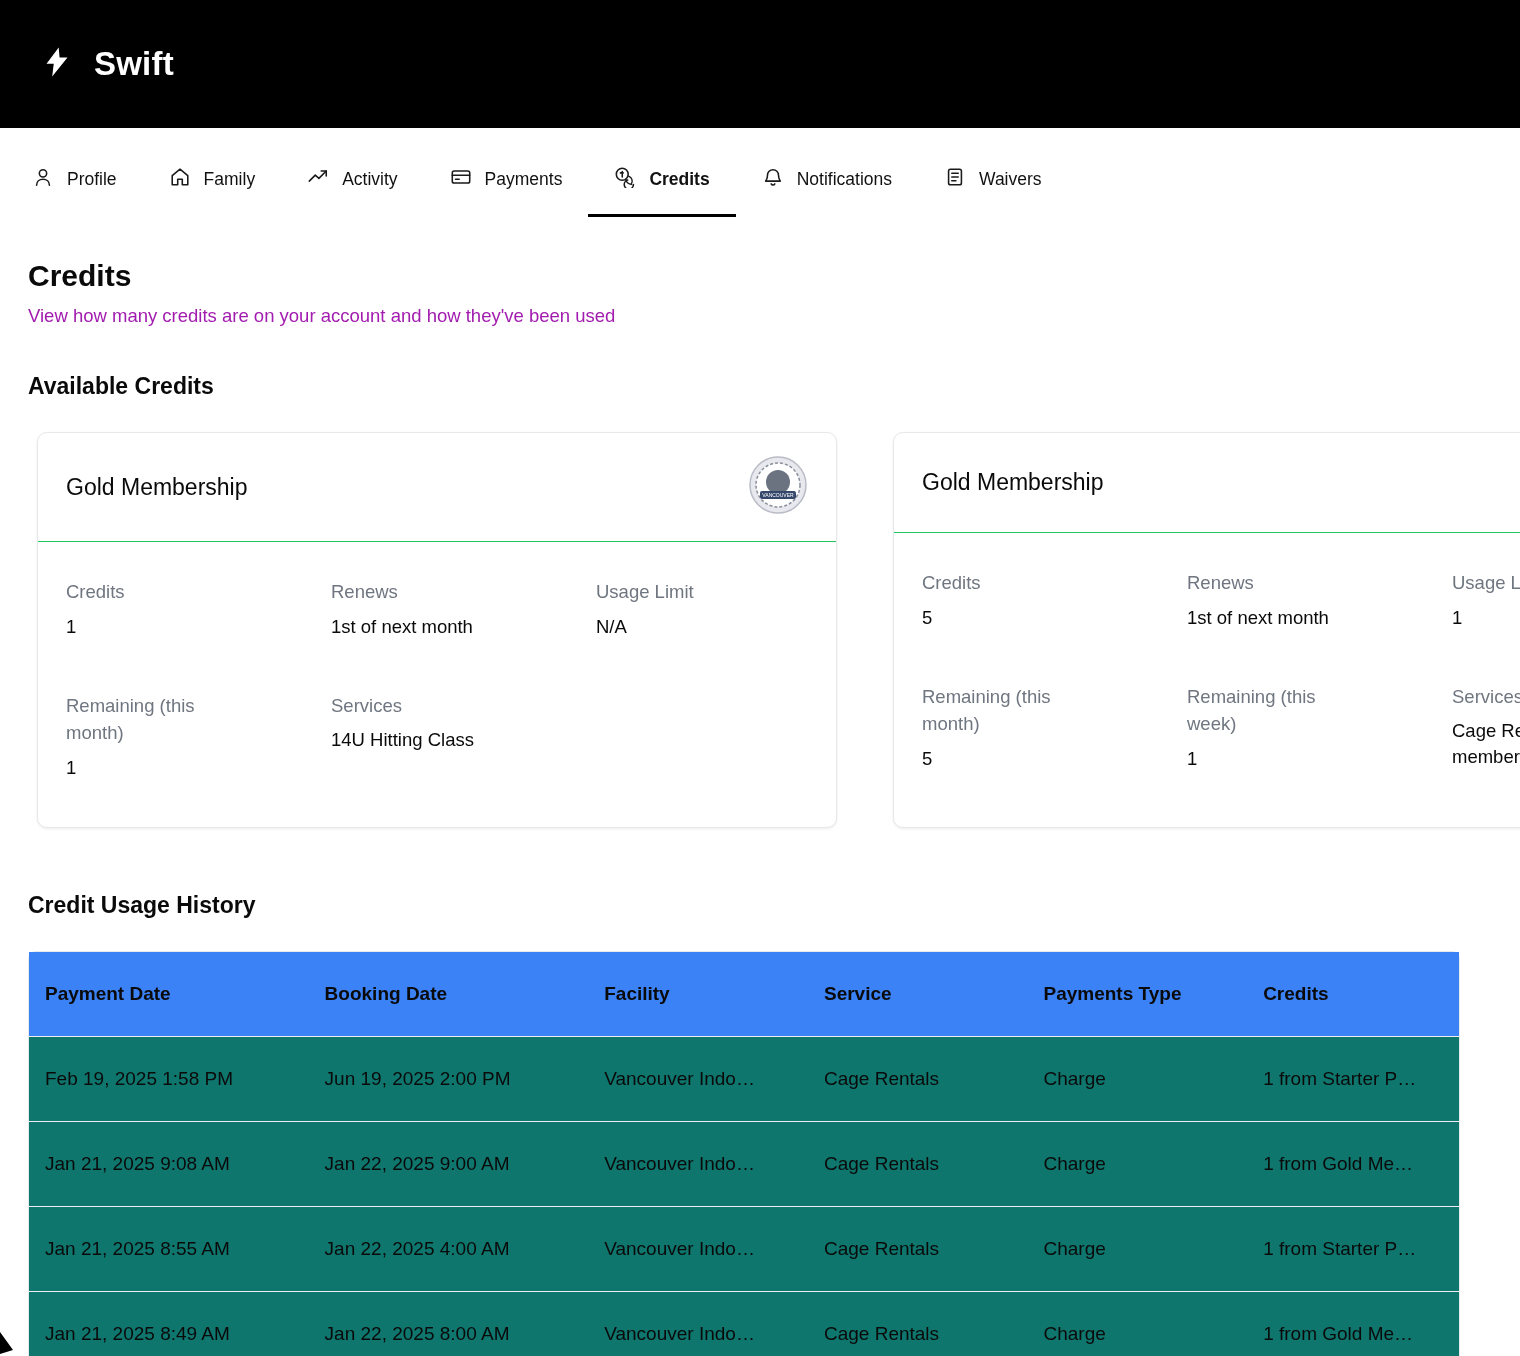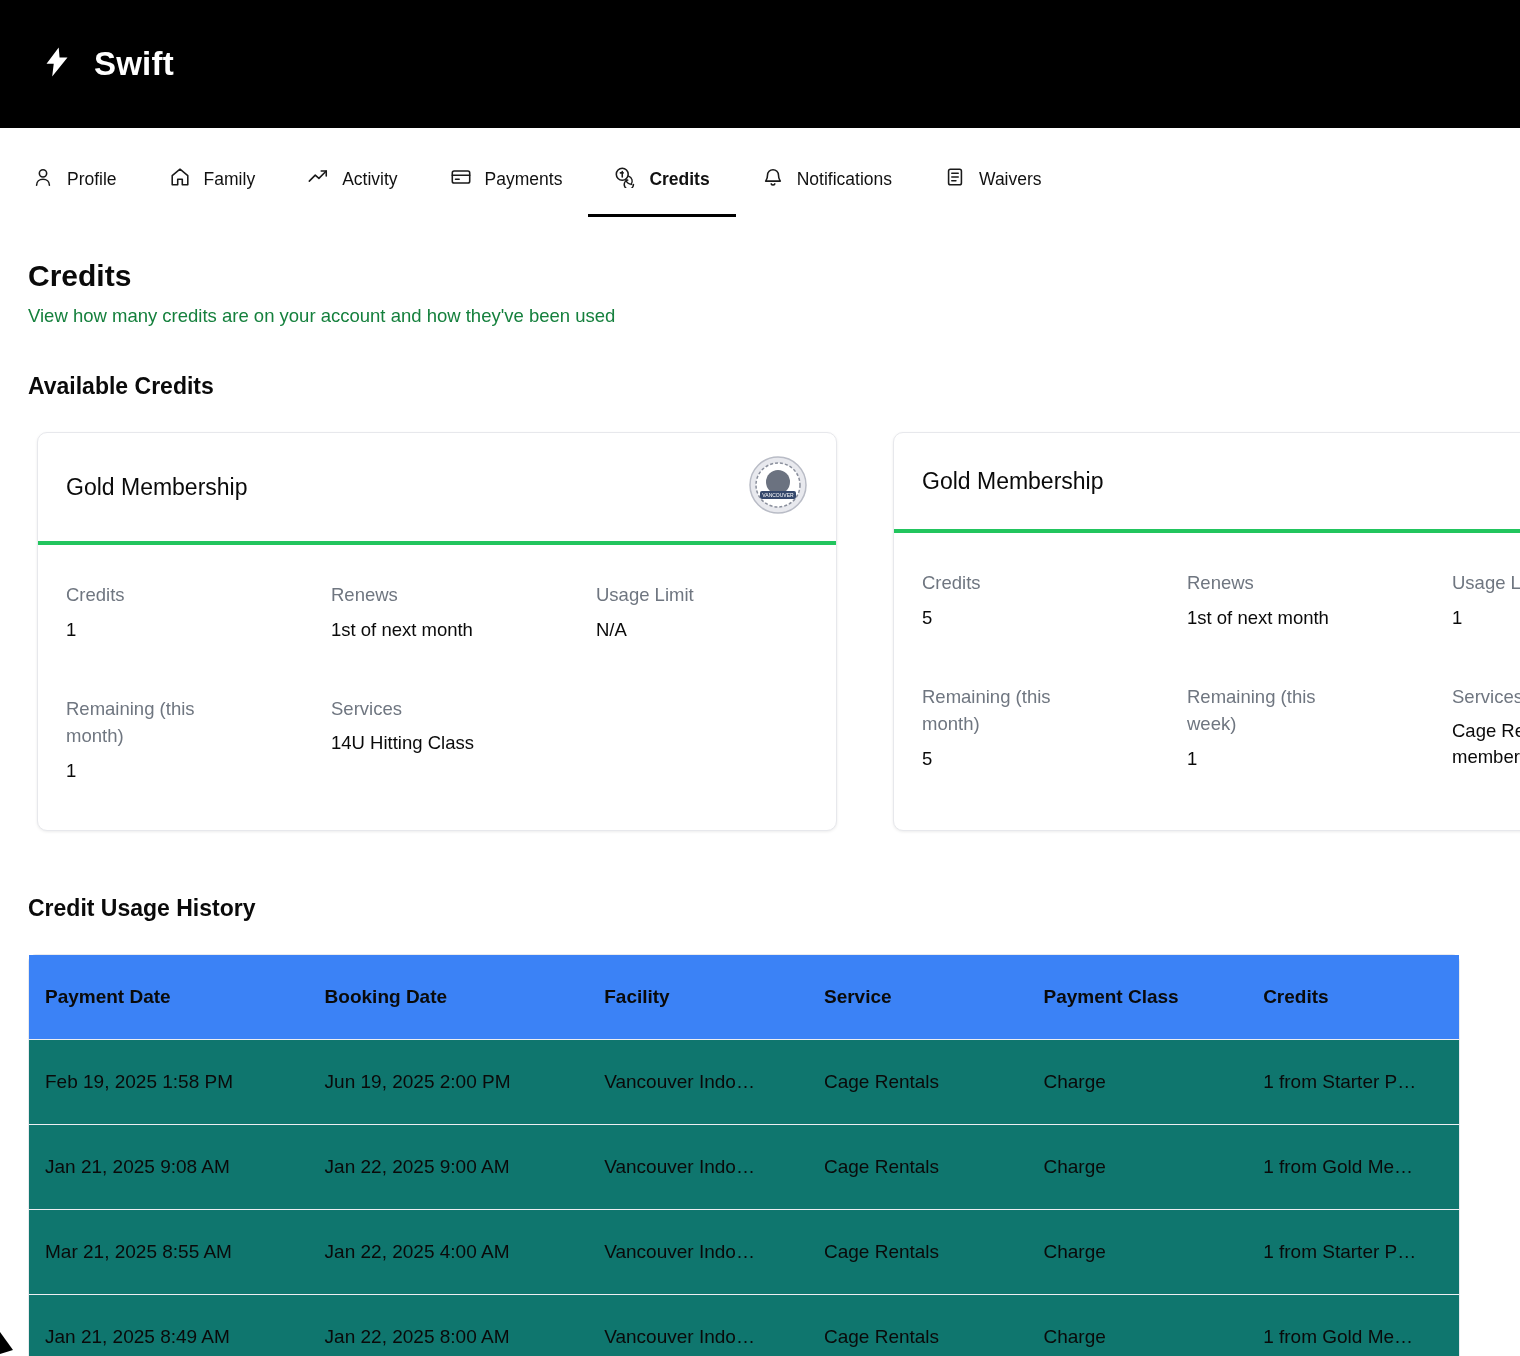--- a/index.html
+++ b/index.html
@@ -43,21 +43,21 @@
   .tab.active {
     font-weight: 700;
     border-bottom: 3px solid #000000;
     padding-bottom: 21px;
   }
   .tab svg { flex: 0 0 auto; }
 
   
   .main { padding: 0 28px; }
   .page-title { font-size: 30px; font-weight: 700; margin: 42px 0 12px 0; }
-  .page-subtitle { font-size: 18.5px; margin: 0 0 46px 0; color: #15803d; }
+  .page-subtitle { font-size: 18.5px; margin: 0 0 46px 0; color: #a21caf; }
   .section-heading { font-size: 23px; font-weight: 700; margin: 0 0 32px 0; }
 
   
   .cards-row {
     display: flex;
     gap: 56px;
     margin: 0 0 64px 9px;
   }
   .credit-card {
     flex: 0 0 800px;
@@ -65,21 +65,21 @@
     background: #ffffff;
     border: 1px solid #e7e8ec;
     border-radius: 10px;
     box-shadow: 0 1px 3px rgba(0,0,0,0.08);
   }
   .credit-card-header {
     display: flex;
     align-items: center;
     justify-content: space-between;
     padding: 22px 28px;
-    border-bottom: 4px solid #22c55e;
+    border-bottom: 1px solid #22c55e;
     min-height: 100px;
   }
   .credit-card-title { font-size: 23px; font-weight: 500; }
   .credit-card-body {
     padding: 36px 28px 46px 28px;
     display: grid;
     grid-template-columns: 265px 265px 1fr;
     row-gap: 52px;
   }
   .field-label {
@@ -308,21 +308,21 @@
       <col style="width:220px">
         <col style="width:220px">
         <col style="width:212px">
     </colgroup>
     <thead>
       <tr>
         <th>Payment Date</th>
         <th>Booking Date</th>
         <th>Facility</th>
         <th>Service</th>
-        <th>Payment Class</th>
+        <th>Payments Type</th>
         <th>Credits</th>
       </tr>
     </thead>
     <tbody>
       <tr>
         <td>Feb 19, 2025 1:58 PM</td>
         <td>Jun 19, 2025 2:00 PM</td>
         <td>Vancouver Indo…</td>
         <td>Cage Rentals</td>
         <td>Charge</td>
@@ -330,21 +330,21 @@
       </tr>
       <tr>
         <td>Jan 21, 2025 9:08 AM</td>
         <td>Jan 22, 2025 9:00 AM</td>
         <td>Vancouver Indo…</td>
         <td>Cage Rentals</td>
         <td>Charge</td>
         <td>1 from Gold Me…</td>
       </tr>
       <tr>
-        <td>Mar 21, 2025 8:55 AM</td>
+        <td>Jan 21, 2025 8:55 AM</td>
         <td>Jan 22, 2025 4:00 AM</td>
         <td>Vancouver Indo…</td>
         <td>Cage Rentals</td>
         <td>Charge</td>
         <td>1 from Starter P…</td>
       </tr>
       <tr>
         <td>Jan 21, 2025 8:49 AM</td>
         <td>Jan 22, 2025 8:00 AM</td>
         <td>Vancouver Indo…</td>

